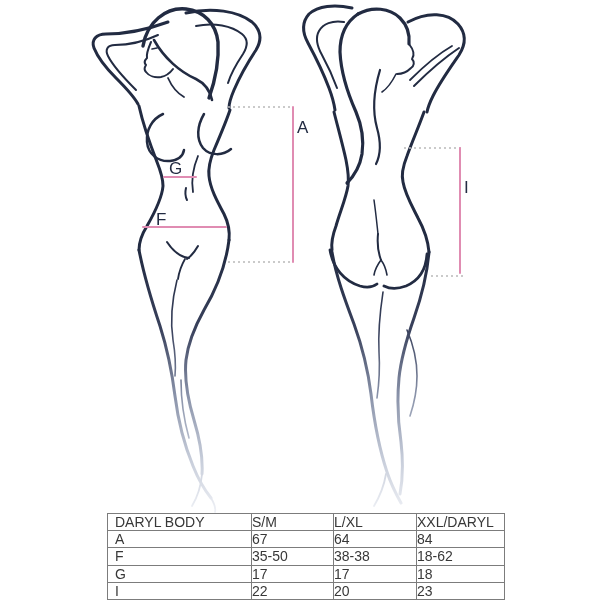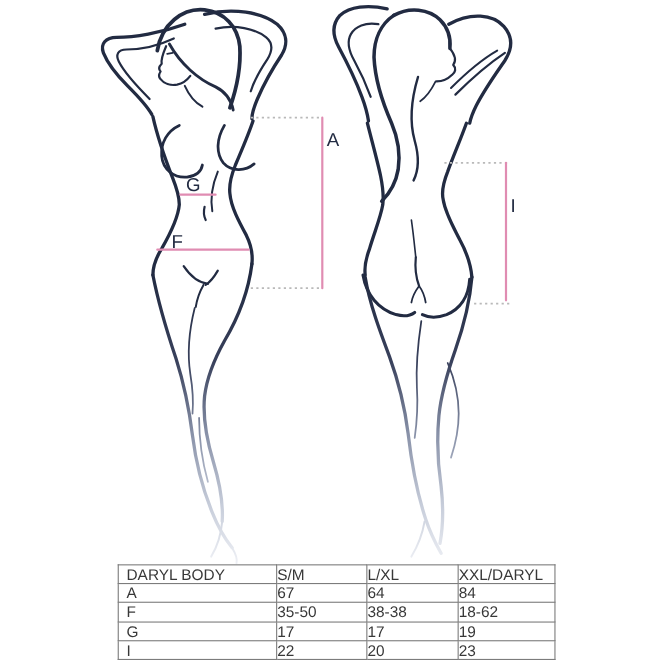--- a/index.html
+++ b/index.html
@@ -127,21 +127,21 @@
       <tr>
         <td class="left">F</td>
         <td>35-50</td>
         <td>38-38</td>
         <td>18-62</td>
       </tr>
       <tr>
         <td class="left">G</td>
         <td>17</td>
         <td>17</td>
-        <td>19</td>
+        <td>18</td>
       </tr>
       <tr>
         <td class="left">I</td>
         <td>22</td>
         <td>20</td>
         <td>23</td>
       </tr>
     </tbody>
   </table>
 </div>

